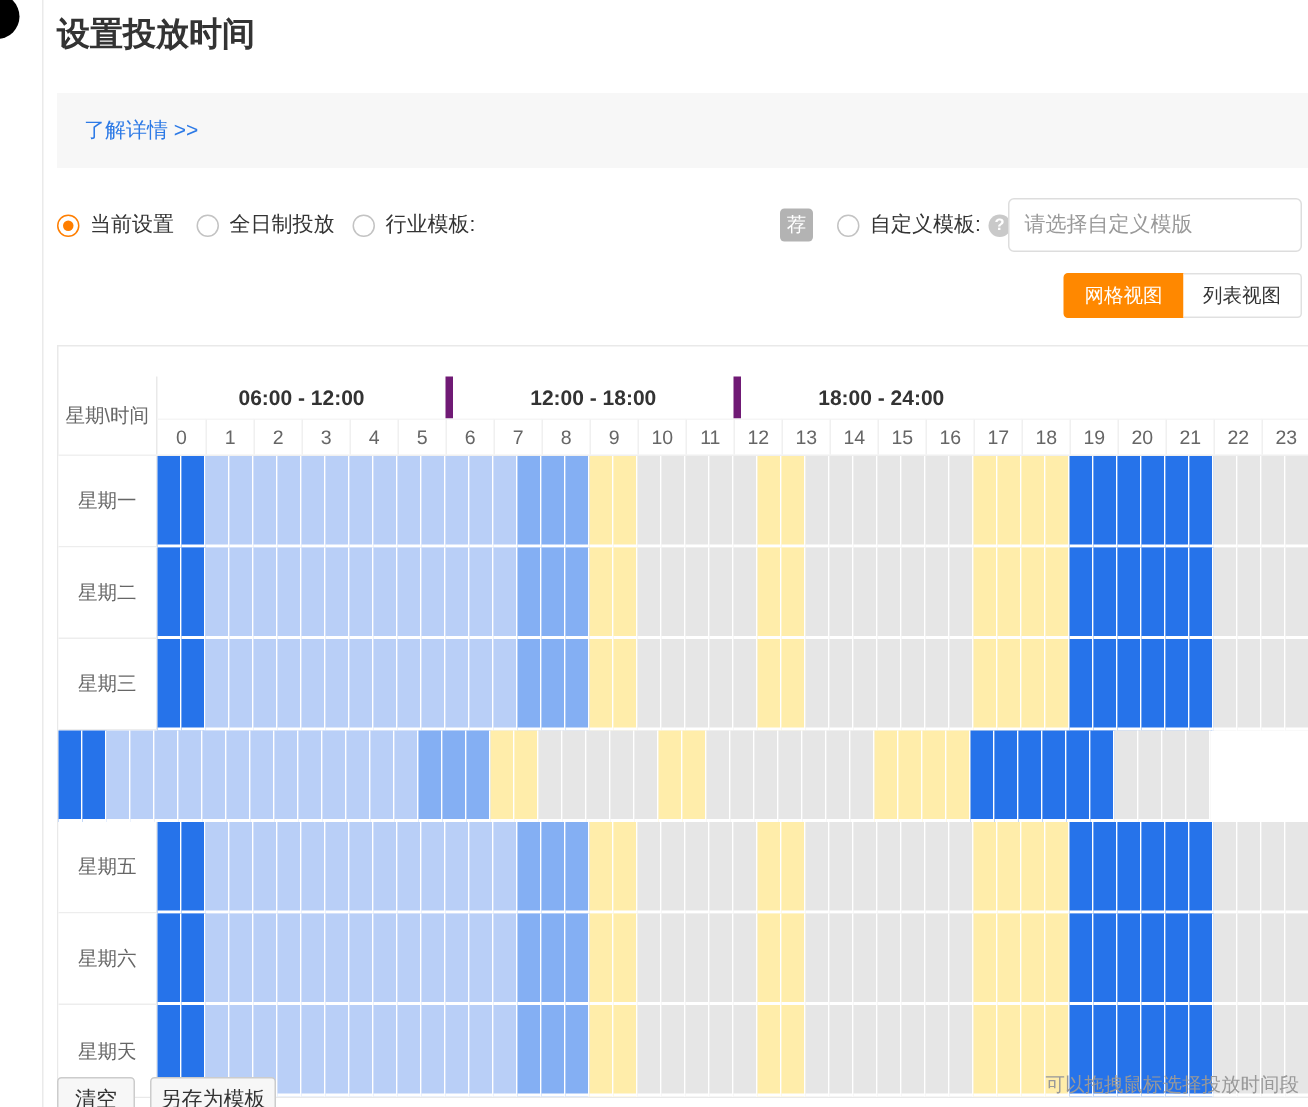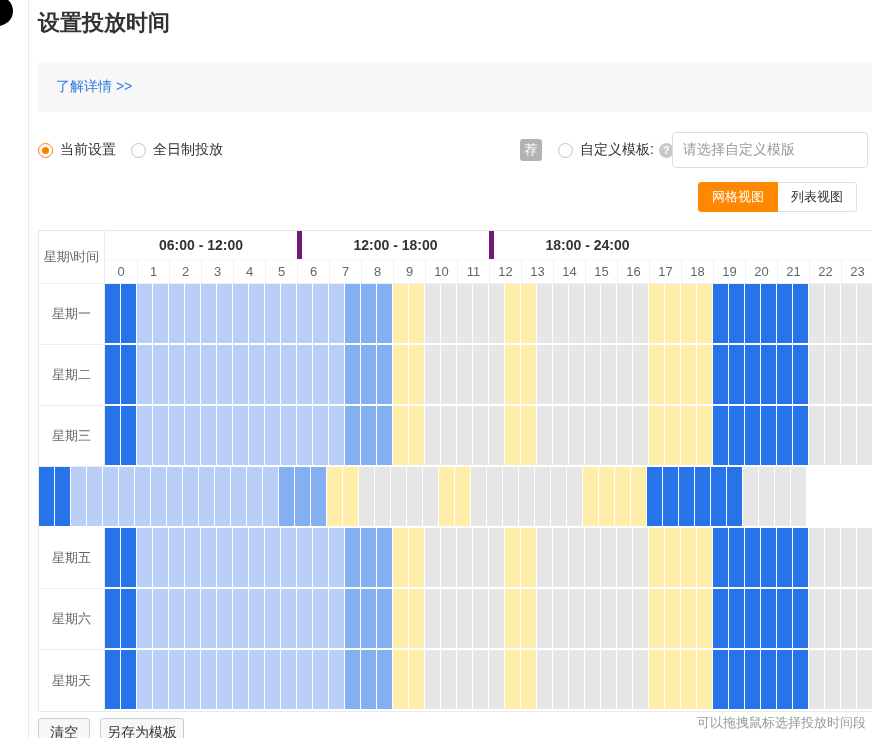--- a/index.html
+++ b/index.html
@@ -23,28 +23,28 @@
          display:inline-block;position:relative;margin-right:7px;flex:0 0 auto;}
   .radio.checked{border-color:#ff7e00;}
   .radio.checked::after{content:"";position:absolute;left:3px;top:3px;right:3px;bottom:3px;border-radius:50%;background:#ff7e00;}
   .fake-select{position:absolute;top:2px;height:36px;box-sizing:border-box;border:1px solid #ddd;border-radius:4px;
                background:#fff;display:flex;align-items:center;padding-left:10px;font-size:14px;color:#999;cursor:pointer;}
   .badge{position:absolute;left:520px;top:9px;width:22px;height:22px;border-radius:3px;background:#b3b3b3;
          color:#fff;font-size:13px;display:flex;align-items:center;justify-content:center;}
   .help-circle{width:15px;height:15px;border-radius:50%;background:#c9c9c9;color:#fff;font-size:11px;font-weight:bold;
                display:inline-flex;align-items:center;justify-content:center;margin-left:5px;cursor:pointer;}
 
-  .view-toggle{position:absolute;top:182px;right:15px;height:30px;display:flex;font-size:13px;}
+  .view-toggle{position:absolute;top:182px;right:4px;height:30px;display:flex;font-size:13px;}
   .btn-grid-view{background:#ff8800;color:#fff;border:1px solid #ff8800;border-radius:3px 0 0 3px;
                  padding:0 13px;display:flex;align-items:center;cursor:pointer;}
   .btn-list-view{background:#fff;color:#333;border:1px solid #e0e0e0;border-left:none;border-radius:0 3px 3px 0;
                  padding:0 13px;display:flex;align-items:center;cursor:pointer;}
 
   .sched{position:absolute;left:38px;top:230px;width:836px;box-sizing:border-box;border:1px solid #e9e9e9;background:#fff;}
-  .sched-head{display:flex;border-bottom:1px solid #f0f0f0;}
+  .sched-head{display:flex;border-bottom:1px solid #f0f0f0;margin-top:20px;}
   .corner{width:66px;flex:0 0 66px;box-sizing:border-box;border-right:1px solid #e9e9e9;
           display:flex;align-items:center;justify-content:center;font-size:13px;color:#666;}
   .head-right{flex:1;}
   .group-row{display:flex;height:28px;}
   .group-cell{width:192px;flex:0 0 192px;box-sizing:border-box;border-left:5px solid #701a75;
               display:flex;align-items:center;justify-content:center;font-size:14px;font-weight:bold;color:#333;}
   .group-cell:first-child{border-left:none;}
   .hour-row{display:flex;height:24px;}
   .hour-cell{width:32px;flex:0 0 32px;box-sizing:border-box;border-left:1px solid #f0f0f0;border-top:1px solid #f5f5f5;
              display:flex;align-items:center;justify-content:center;font-size:13px;color:#666;}
@@ -77,20 +77,24 @@
 </div>
 
 <div class="options-row">
   <div class="opt" style="left:38px;">
     <span class="radio checked"></span>
     <span>当前设置</span>
   </div>
   <div class="opt" style="left:131px;">
     <span class="radio"></span>
     <span>全日制投放</span>
+  </div>
+  <div class="opt" style="left:235px;">
+    <span class="radio"></span>
+    <span>行业模板:</span>
   </div>
   <div class="badge">荐</div>
   <div class="opt" style="left:558px;">
     <span class="radio"></span>
     <span>自定义模板:</span>
     <span class="help-circle">?</span>
   </div>
   <div class="fake-select" style="left:672px;width:196px;">
     <span>请选择自定义模版</span>
   </div>

